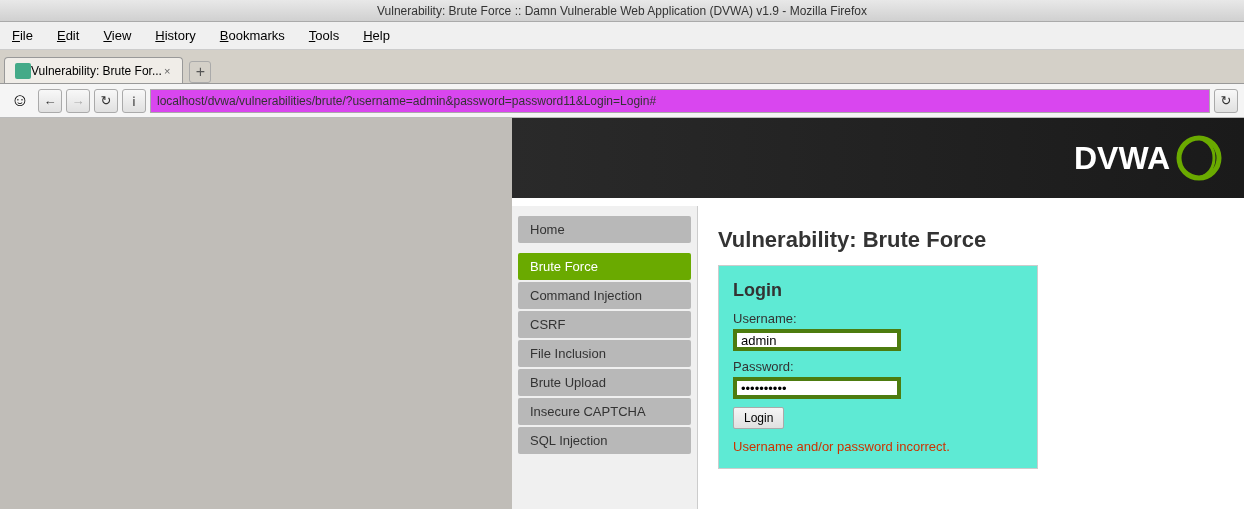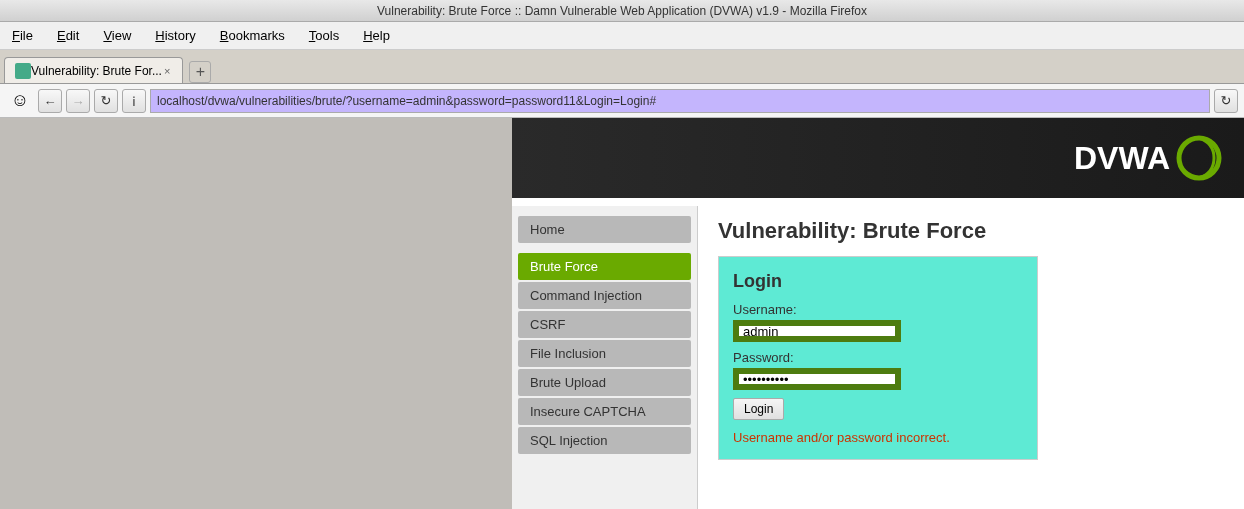--- a/index.html
+++ b/index.html
@@ -106,21 +106,21 @@
       justify-content: center;
       cursor: pointer;
       font-size: 13px;
       color: #333;
     }
     .nav-btn.disabled { color: #aaa; cursor: default; }
     .address-input {
       flex: 1;
       height: 24px;
       border: 1px solid #aaa;
-      background: #c4b5fd;
+      background: #d946ef;
       padding: 0 6px;
       font-size: 12px;
       color: #333;
       outline: none;
     }
     .profile-icon {
       width: 28px;
       height: 28px;
       display: flex;
       align-items: center;
@@ -212,20 +212,21 @@
       flex: 1;
       padding: 12px 20px;
       overflow: auto;
     }
 
     .page-title {
       font-size: 22px;
       font-weight: bold;
       color: #333;
       margin-bottom: 12px;
+      margin-top: 9px;
     }
 
     .login-box {
       border: 1px solid #ccc;
       padding: 14px;
       background: #5eead4;
       width: 320px;
       margin-bottom: 16px;
     }
     .login-box h2 {
@@ -235,21 +236,21 @@
     }
     .form-label {
       font-size: 13px;
       color: #333;
       margin-bottom: 3px;
       display: block;
     }
     .form-input {
       width: 168px;
       height: 22px;
-      border: 6px solid #4d7c0f;
+      border: 4px solid #4d7c0f;
       padding: 2px 4px;
       font-size: 13px;
       margin-bottom: 8px;
       display: block;
     }
     .login-btn {
       background: linear-gradient(to bottom, #f5f5f5, #e0e0e0);
       border: 1px solid #aaa;
       padding: 3px 10px;
       cursor: pointer;

